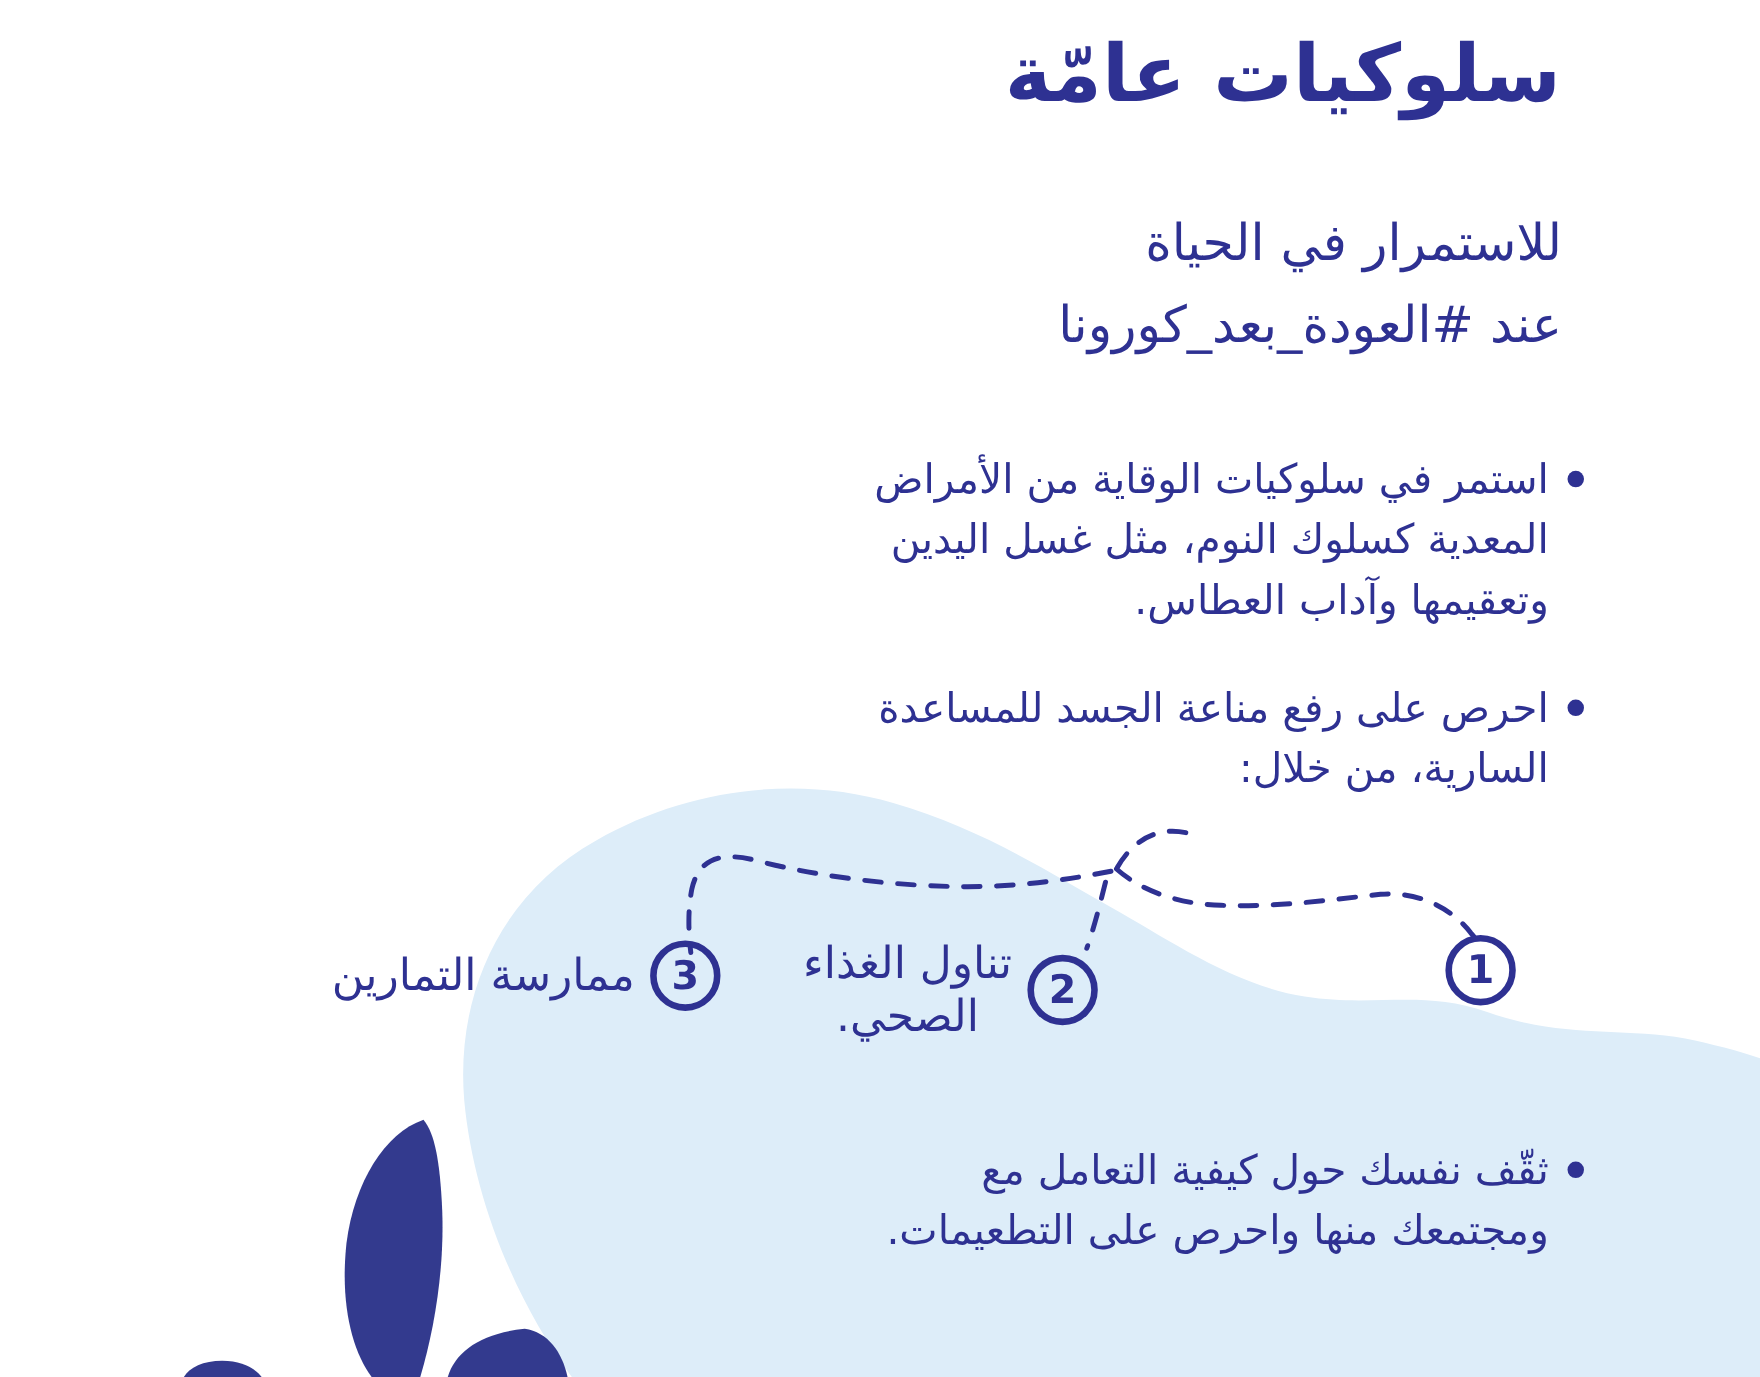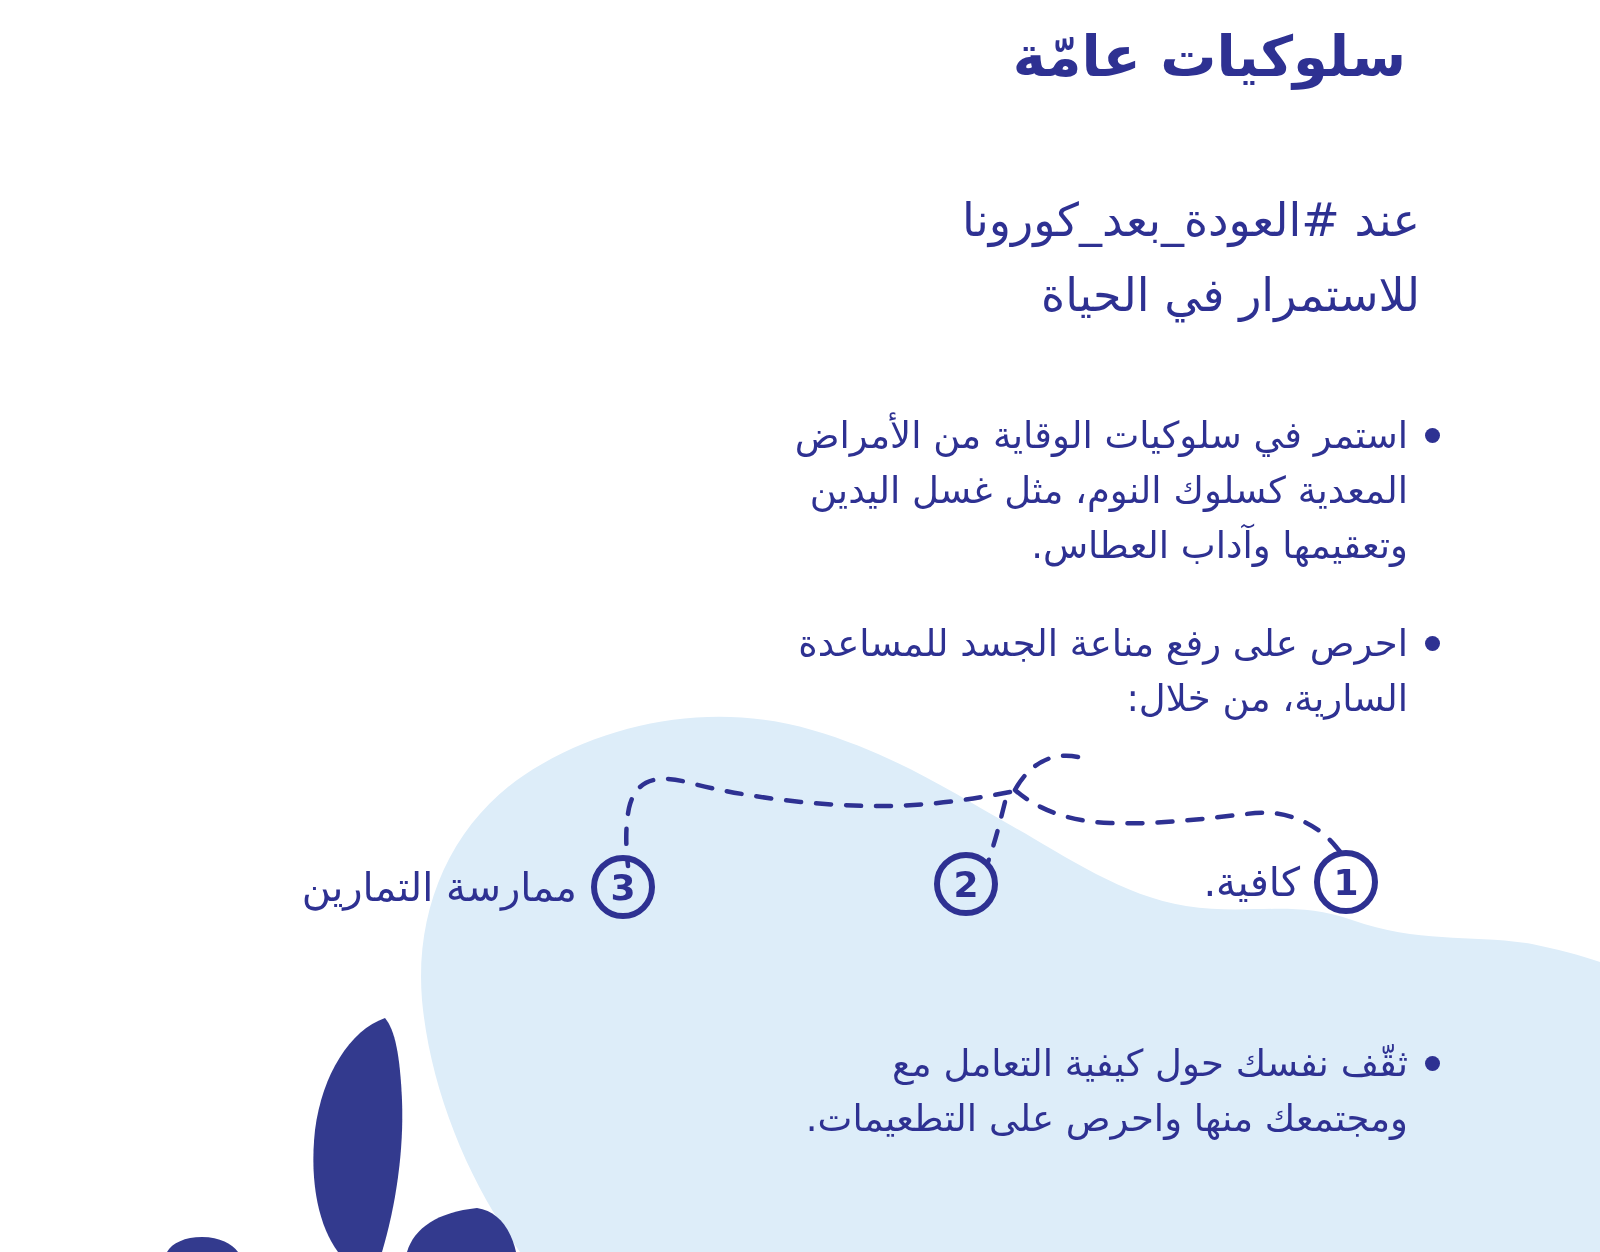--- a/index.html
+++ b/index.html
@@ -22,22 +22,22 @@
   .petal{fill:var(--petal);}
   .dash{
     fill:none;
     stroke:var(--navy);
     stroke-width:4.5;
     stroke-dasharray:15 15;
     stroke-linecap:round;
   }
   .txt{position:absolute;direction:rtl;text-align:right;}
   .page-title{
-    top:22px;right:194px;
-    font-size:56px;font-weight:bold;
+    top:22px;right:181px;
+    font-size:72px;font-weight:bold;
     line-height:1.25;
     letter-spacing:0;
   }
   .subtitle{
     top:183px;right:180px;
     font-size:46px;font-weight:500;
     line-height:75px;
   }
   .bullet{
     right:192px;
@@ -118,46 +118,49 @@
          L 516 1252
          C 511 1229, 498 1211, 477 1208 Z"></path>
     <path class="petal" d="M 167 1252
          C 172 1243, 185 1237, 202 1237
          C 220 1237, 232 1244, 238 1252 Z"></path>
   </svg>
 
   <div class="txt page-title">سلوكيات عامّة</div>
 
   <div class="txt subtitle">
+    <div>للاستمرار في الحياة</div>
     <div>عند #العودة_بعد_كورونا</div>
-    <div>للاستمرار في الحياة</div>
   </div>
 
   <div class="txt bullet bullet-1">
     <span class="dot"></span>
     <div>استمر في سلوكيات الوقاية من الأمراض</div>
     <div>المعدية كسلوك النوم، مثل غسل اليدين</div>
     <div>وتعقيمها وآداب العطاس.</div>
   </div>
 
   <div class="txt bullet bullet-2">
     <span class="dot"></span>
     <div>احرص على رفع مناعة الجسد للمساعدة</div>
     <div>السارية، من خلال:</div>
   </div>
 
   <div class="step step-1">
     <div class="step-circle">1</div>
     <div class="step-text" dir="rtl">
-      <div>كافية.</div>
     </div>
   </div>
 
   <div class="step step-2">
     <div class="step-circle">2</div>
+    <div class="step-text" dir="rtl">
+      <div>تناول الغذاء</div>
+      <div>الصحي.</div>
+    </div>
   </div>
 
   <div class="step step-3">
     <div class="step-circle">3</div>
     <div class="step-text" dir="rtl">
       <div>ممارسة التمارين</div>
     </div>
   </div>
 
   <div class="txt bullet bullet-3">

